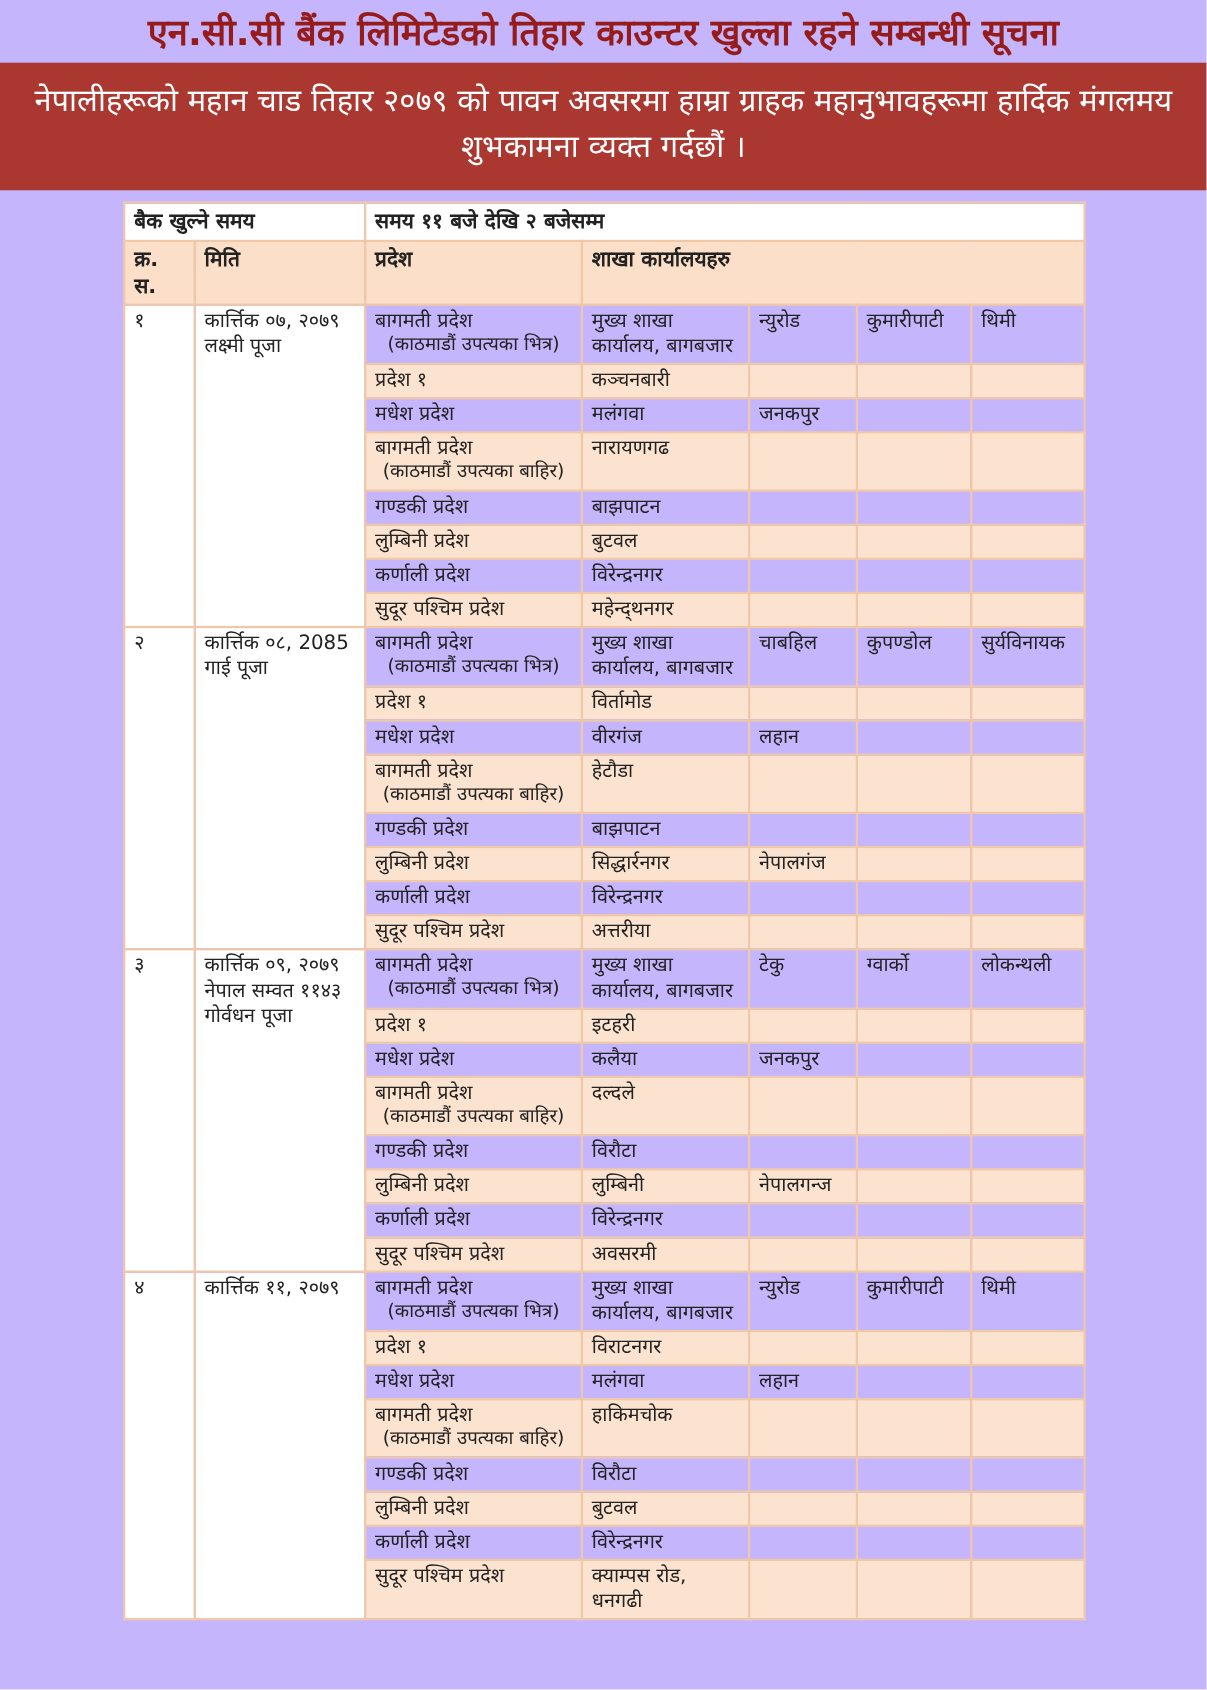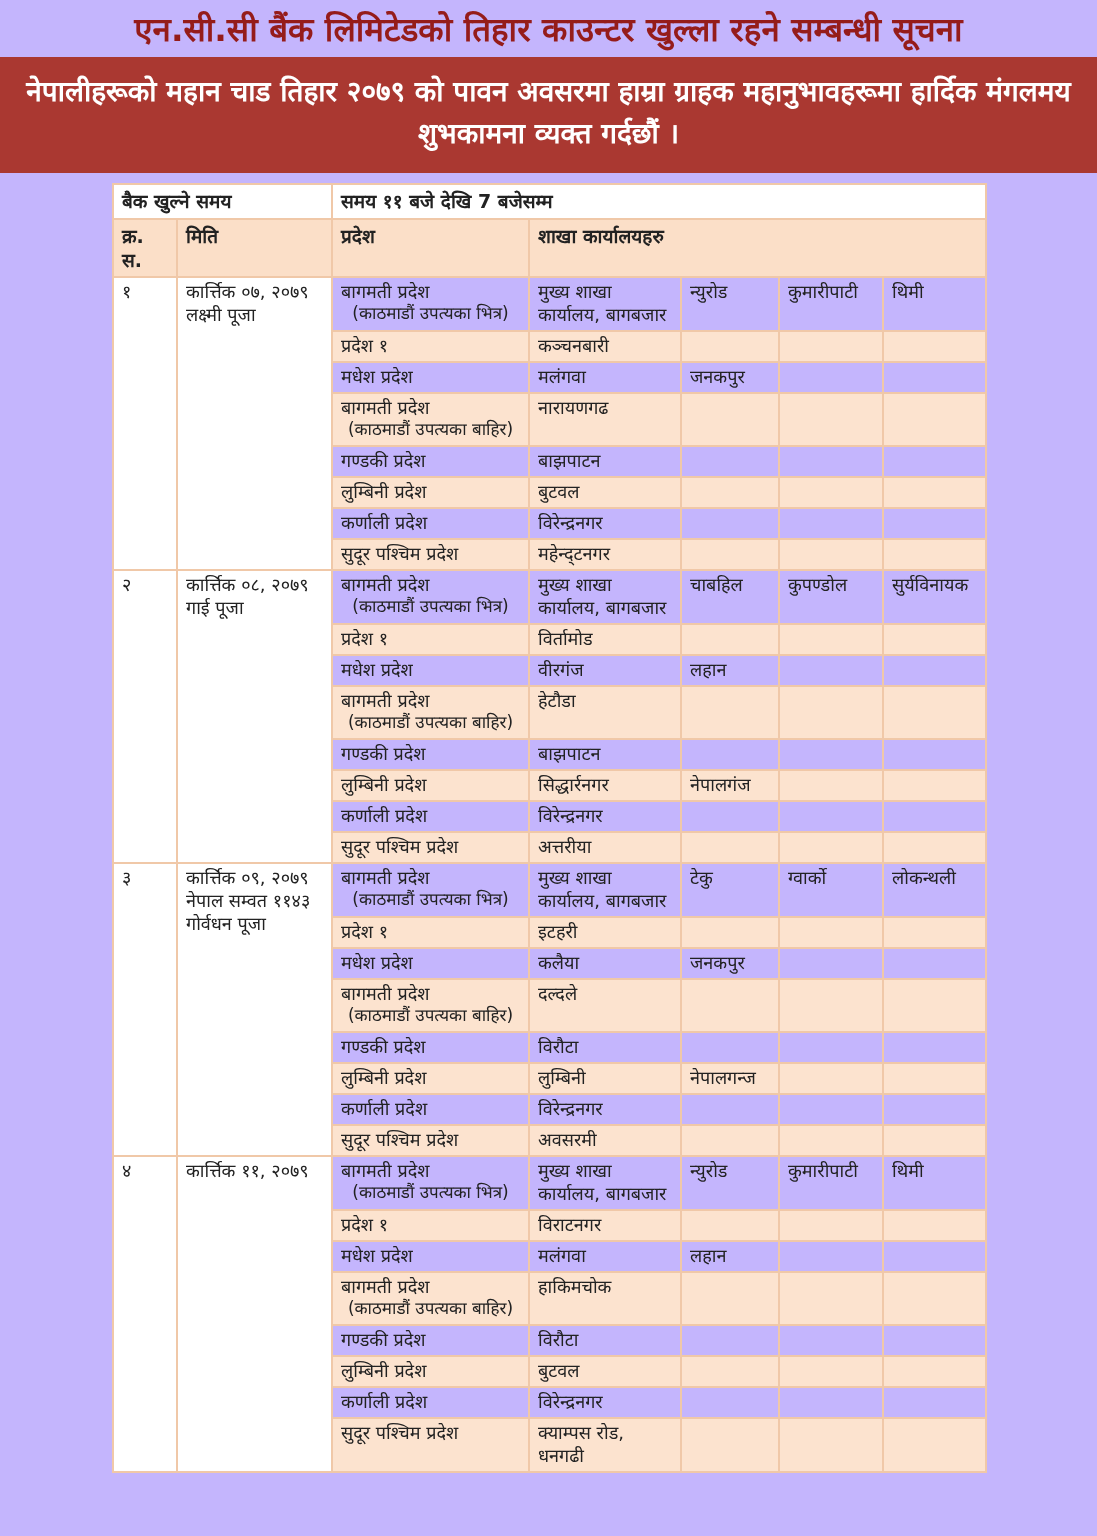--- a/index.html
+++ b/index.html
@@ -18,21 +18,21 @@
     font-weight: bold;
     padding: 9px 14px 7px;
     line-height: 1.25;
     white-space: nowrap;
   }
 
   .intro-box {
     background: #aa3831;
     color: #ffffff;
     text-align: center;
-    font-weight: bold;
+    font-weight: normal;
     font-size: 28px;
     line-height: 1.5;
     padding: 12px 26px 16px;
   }
   .intro-box p { margin: 2px 0; }
 
   .notice-table {
     border-collapse: collapse;
     table-layout: fixed;
     width: 873px;
@@ -70,21 +70,21 @@
         <col style="width:155px">
         <col style="width:197px">
       <col style="width:152px">
         <col style="width:98px">
         <col style="width:104px">
         <col style="width:103px">
     </colgroup>
     <thead>
       <tr>
         <th colspan="2">बैक खुल्ने समय</th>
-        <th colspan="5">समय ११ बजे देखि 7 बजेसम्म</th>
+        <th colspan="5">समय ११ बजे देखि २ बजेसम्म</th>
       </tr>
       <tr class="peach-head">
         <th>क्र. स.</th>
         <th>मिति</th>
         <th>प्रदेश</th>
         <th colspan="4">शाखा कार्यालयहरु</th>
       </tr>
     </thead>
     <tbody id="table-body">
         <tr>
@@ -154,29 +154,29 @@
           </td>
           <td class="branch">विरेन्द्रनगर</td>
           <td class="branch"></td>
           <td class="branch"></td>
           <td class="branch"></td>
         </tr>
         <tr class="stripe">
           <td class="prov">
             <div>सुदूर पश्चिम प्रदेश</div>
           </td>
-          <td class="branch">महेन्द्टनगर</td>
+          <td class="branch">महेन्द्थनगर</td>
           <td class="branch"></td>
           <td class="branch"></td>
           <td class="branch"></td>
         </tr>
         <tr>
           <td rowspan="8" class="sn">२</td>
           <td rowspan="8" class="date">
-            <div>कार्त्तिक ०८, २०७९</div>
+            <div>कार्त्तिक ०८, 2085</div>
             <div>गाई पूजा</div>
           </td>
           <td class="prov">
             <div>बागमती प्रदेश</div>
             <div class="prov-sub">(काठमाडौं उपत्यका भित्र)</div>
           </td>
           <td class="branch">मुख्य शाखा कार्यालय, बागबजार</td>
           <td class="branch">चाबहिल</td>
           <td class="branch">कुपण्डोल</td>
           <td class="branch">सुर्यविनायक</td>

